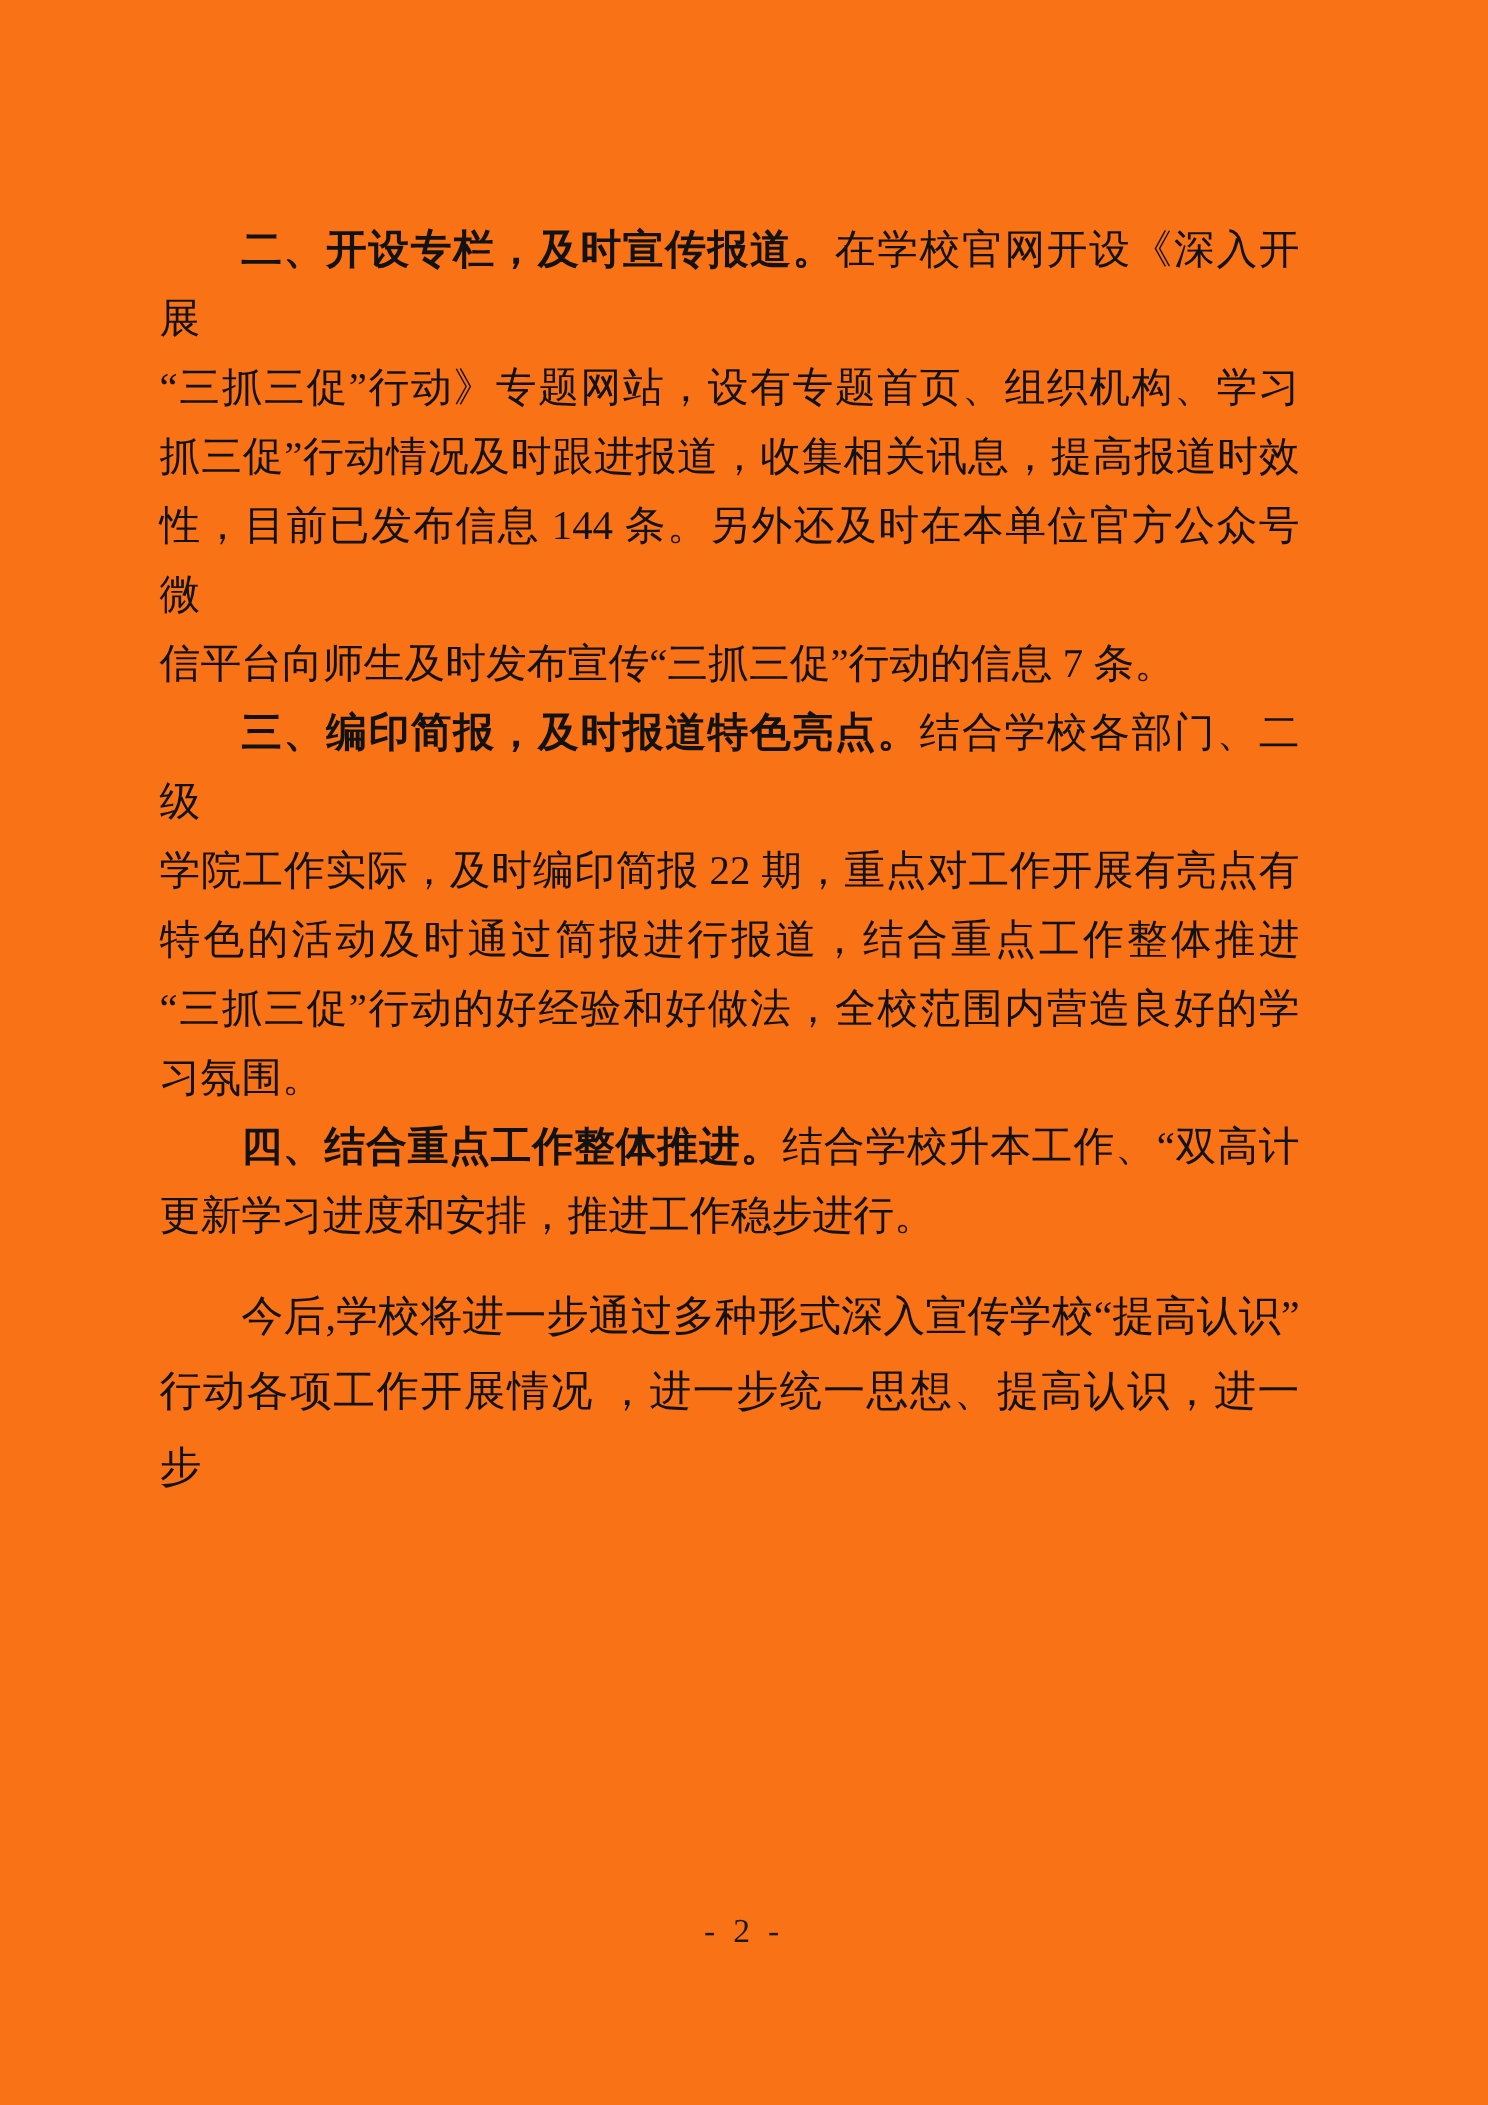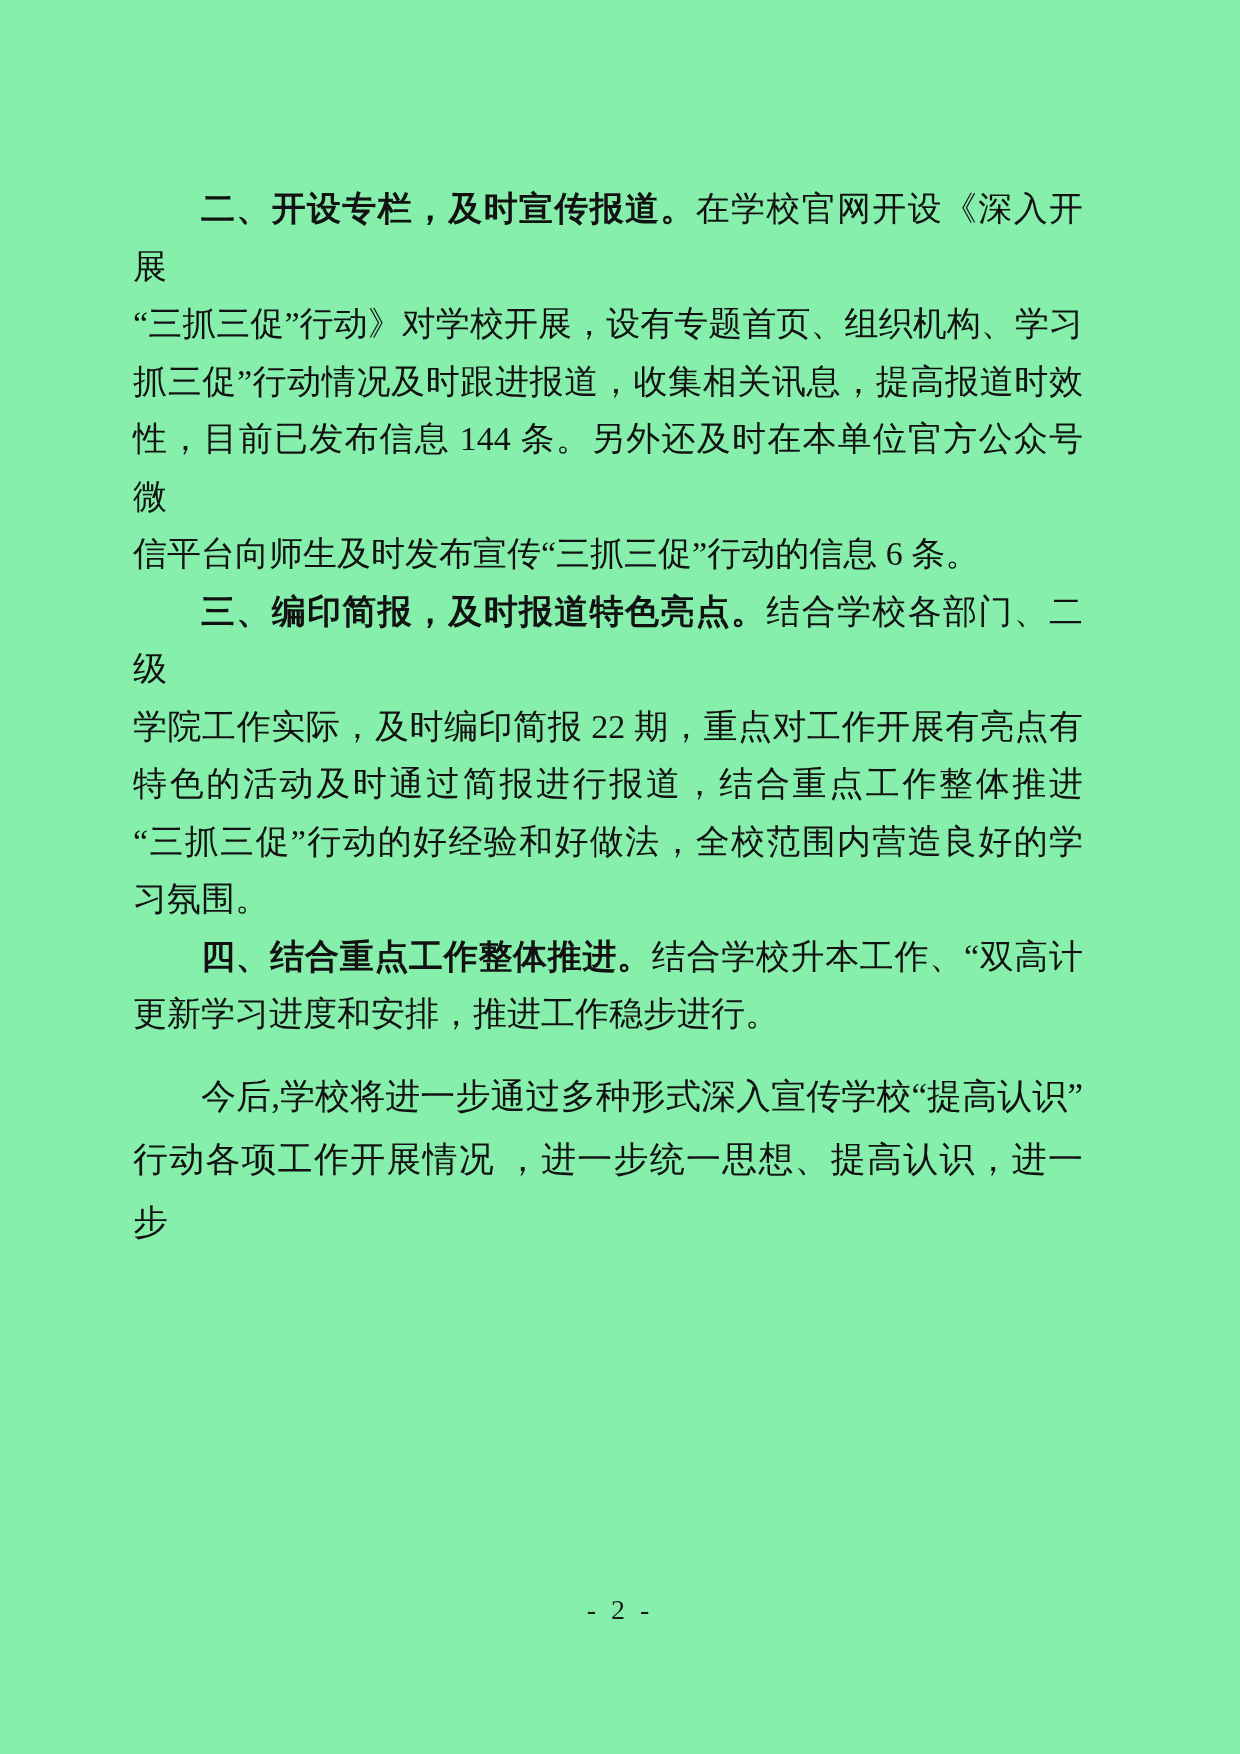--- a/index.html
+++ b/index.html
@@ -1,20 +1,20 @@
 <!DOCTYPE html>
 <html lang="zh"><head>
 <meta charset="utf-8">
 <style>
   html,body{margin:0;padding:0;background:#e8e8e8;}
   .page{
     position:relative;
     width:1240px;height:1754px;
     margin:0 auto;
-    background:#86efac;
+    background:#f97316;
     color:#121212;
     font-family:"Liberation Serif","DejaVu Serif",serif;
     overflow:hidden;
   }
   .content{
     position:absolute;
     left:133px;top:180px;
     width:950px;
   }
   .line{
@@ -48,24 +48,24 @@
     letter-spacing:4px;
     color:#1a1a1a;
   }
 </style>
 </head>
 <body>
 
 <div class="page">
   <div class="content" id="doc-body">
       <div class="line indent"><span class="b">二、开设专栏，及时宣传报道。</span><span>在学校官网开设《深入开展</span></div>
-      <div class="line">“三抓三促”行动》对学校开展，设有专题首页、组织机构、学习</div>
+      <div class="line">“三抓三促”行动》专题网站，设有专题首页、组织机构、学习</div>
       <div class="line">抓三促”行动情况及时跟进报道，收集相关讯息，提高报道时效</div>
       <div class="line">性，目前已发布信息 144 条。另外还及时在本单位官方公众号微</div>
-      <div class="line short">信平台向师生及时发布宣传“三抓三促”行动的信息 6 条。</div>
+      <div class="line short">信平台向师生及时发布宣传“三抓三促”行动的信息 7 条。</div>
       <div class="line indent"><span class="b">三、编印简报，及时报道特色亮点。</span><span>结合学校各部门、二级</span></div>
       <div class="line">学院工作实际，及时编印简报 22 期，重点对工作开展有亮点有</div>
       <div class="line">特色的活动及时通过简报进行报道，结合重点工作整体推进</div>
       <div class="line">“三抓三促”行动的好经验和好做法，全校范围内营造良好的学</div>
       <div class="line short">习氛围。</div>
       <div class="line indent"><span class="b">四、结合重点工作整体推进。</span><span>结合学校升本工作、“双高计</span></div>
       <div class="line short">更新学习进度和安排，推进工作稳步进行。</div>
       <div class="closing">
         <div class="line indent">今后,学校将进一步通过多种形式深入宣传学校“提高认识”</div>
         <div class="line">行动各项工作开展情况 ，进一步统一思想、提高认识，进一步</div>

